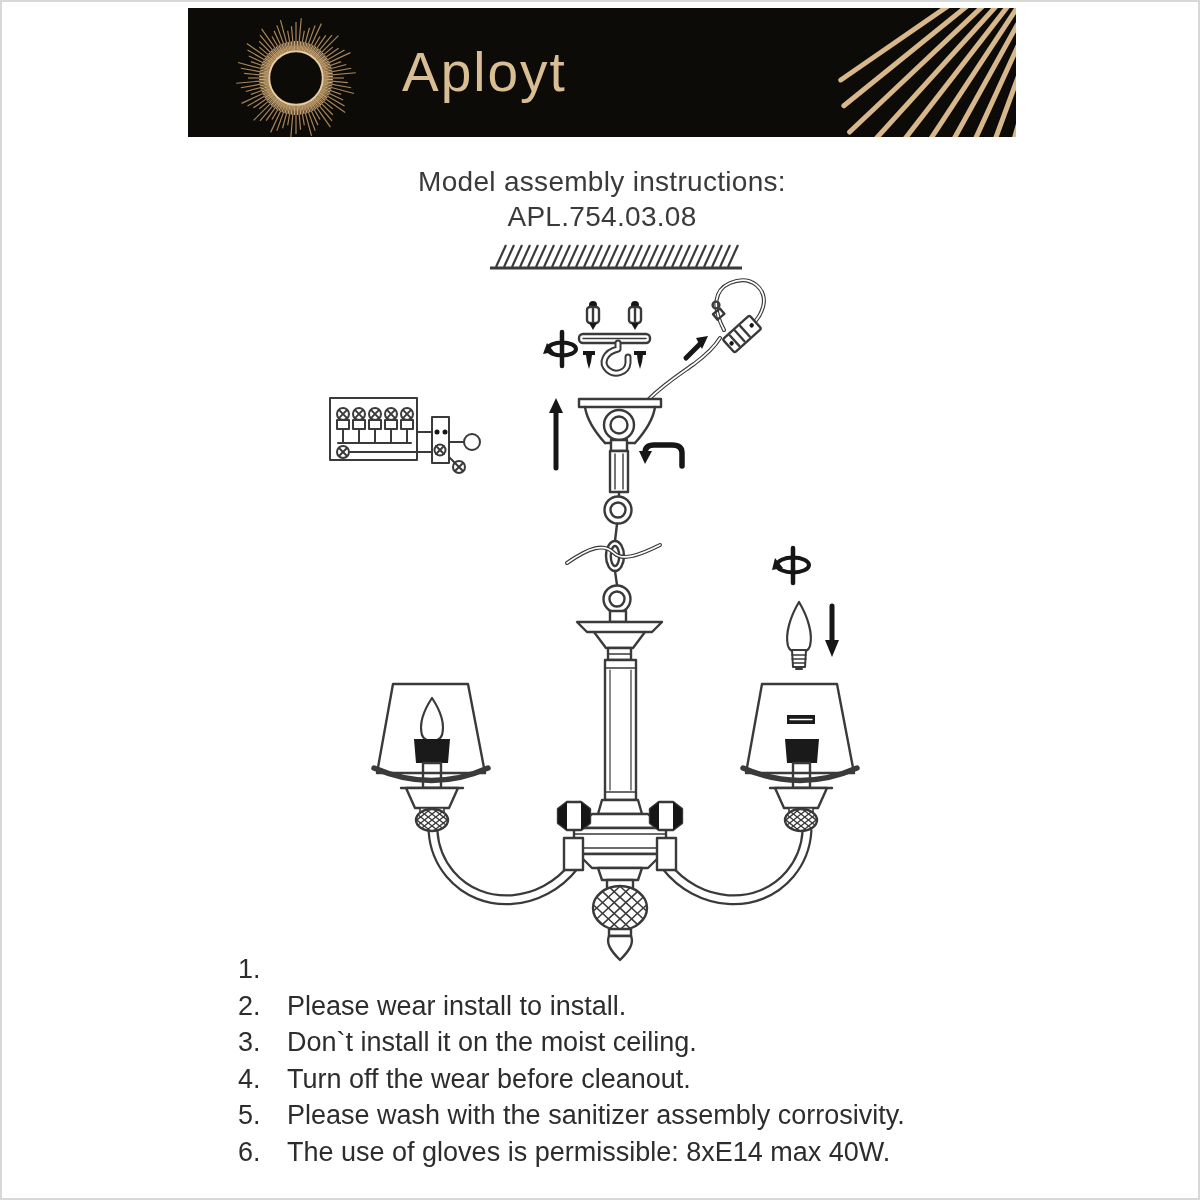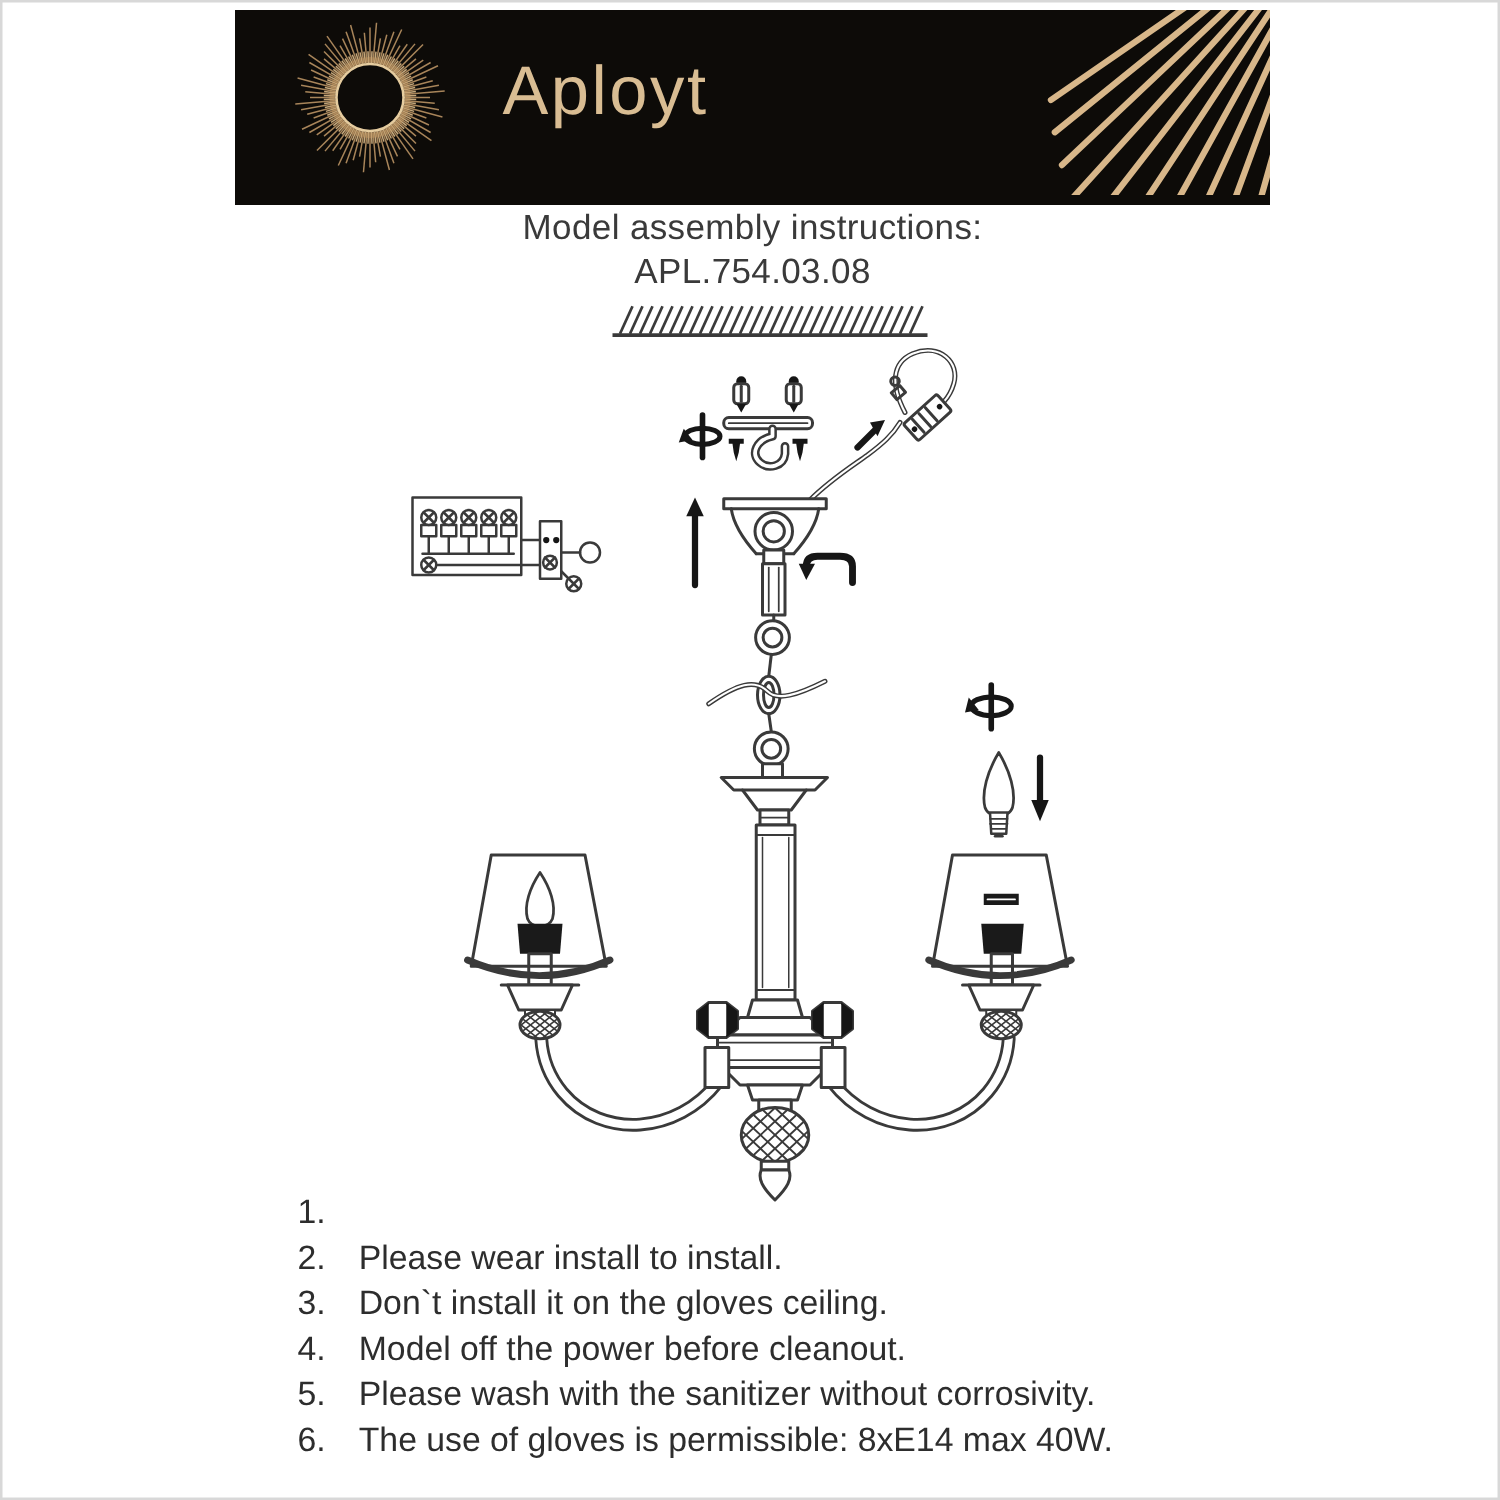--- a/index.html
+++ b/index.html
@@ -2,21 +2,21 @@
 <html><head>
 <meta charset="utf-8">
 <style>
   html,body { margin:0; padding:0; }
   body {
     width:1200px; height:1200px; position:relative; background:#ffffff;
     font-family:"Liberation Sans", sans-serif;
   }
   .page { position:absolute; inset:0; border:2px solid #d8d8d8; box-sizing:border-box; background:#fff; }
   .banner {
-    position:absolute; left:186px; top:6px; width:828px; height:156px;
+    position:absolute; left:186px; top:6px; width:828px; height:129px;
     background:#0d0b08; overflow:hidden;
   }
   .banner svg { position:absolute; left:0; top:0; }
   #logo-svg { left:30px; top:-3px; }
   .brand {
     position:absolute; left:214px; top:32px; font-size:55px; font-weight:300;
     letter-spacing:2px; color:#d9bd93;
   }
   .title-block { position:absolute; left:0; top:162px; width:1200px; text-align:center; color:#3a3a3a; }
   .title-line { font-size:28px; font-weight:500; line-height:35px; letter-spacing:0.3px; }
@@ -533,29 +533,29 @@
   <div class="instructions">
     <div class="instr-row">
       <span class="instr-num">1.</span>
     </div>
     <div class="instr-row">
       <span class="instr-num">2.</span>
       <span class="instr-text">Please wear install to install.</span>
     </div>
     <div class="instr-row">
       <span class="instr-num">3.</span>
-      <span class="instr-text">Don`t install it on the gloves ceiling.</span>
+      <span class="instr-text">Don`t install it on the moist ceiling.</span>
     </div>
     <div class="instr-row">
       <span class="instr-num">4.</span>
-      <span class="instr-text">Model off the power before cleanout.</span>
+      <span class="instr-text">Turn off the wear before cleanout.</span>
     </div>
     <div class="instr-row">
       <span class="instr-num">5.</span>
-      <span class="instr-text">Please wash with the sanitizer without corrosivity.</span>
+      <span class="instr-text">Please wash with the sanitizer assembly corrosivity.</span>
     </div>
     <div class="instr-row">
       <span class="instr-num">6.</span>
       <span class="instr-text">The use of gloves is permissible: 8xE14 max 40W.</span>
     </div>
   </div>
 
 </div>
 
 </body></html>

